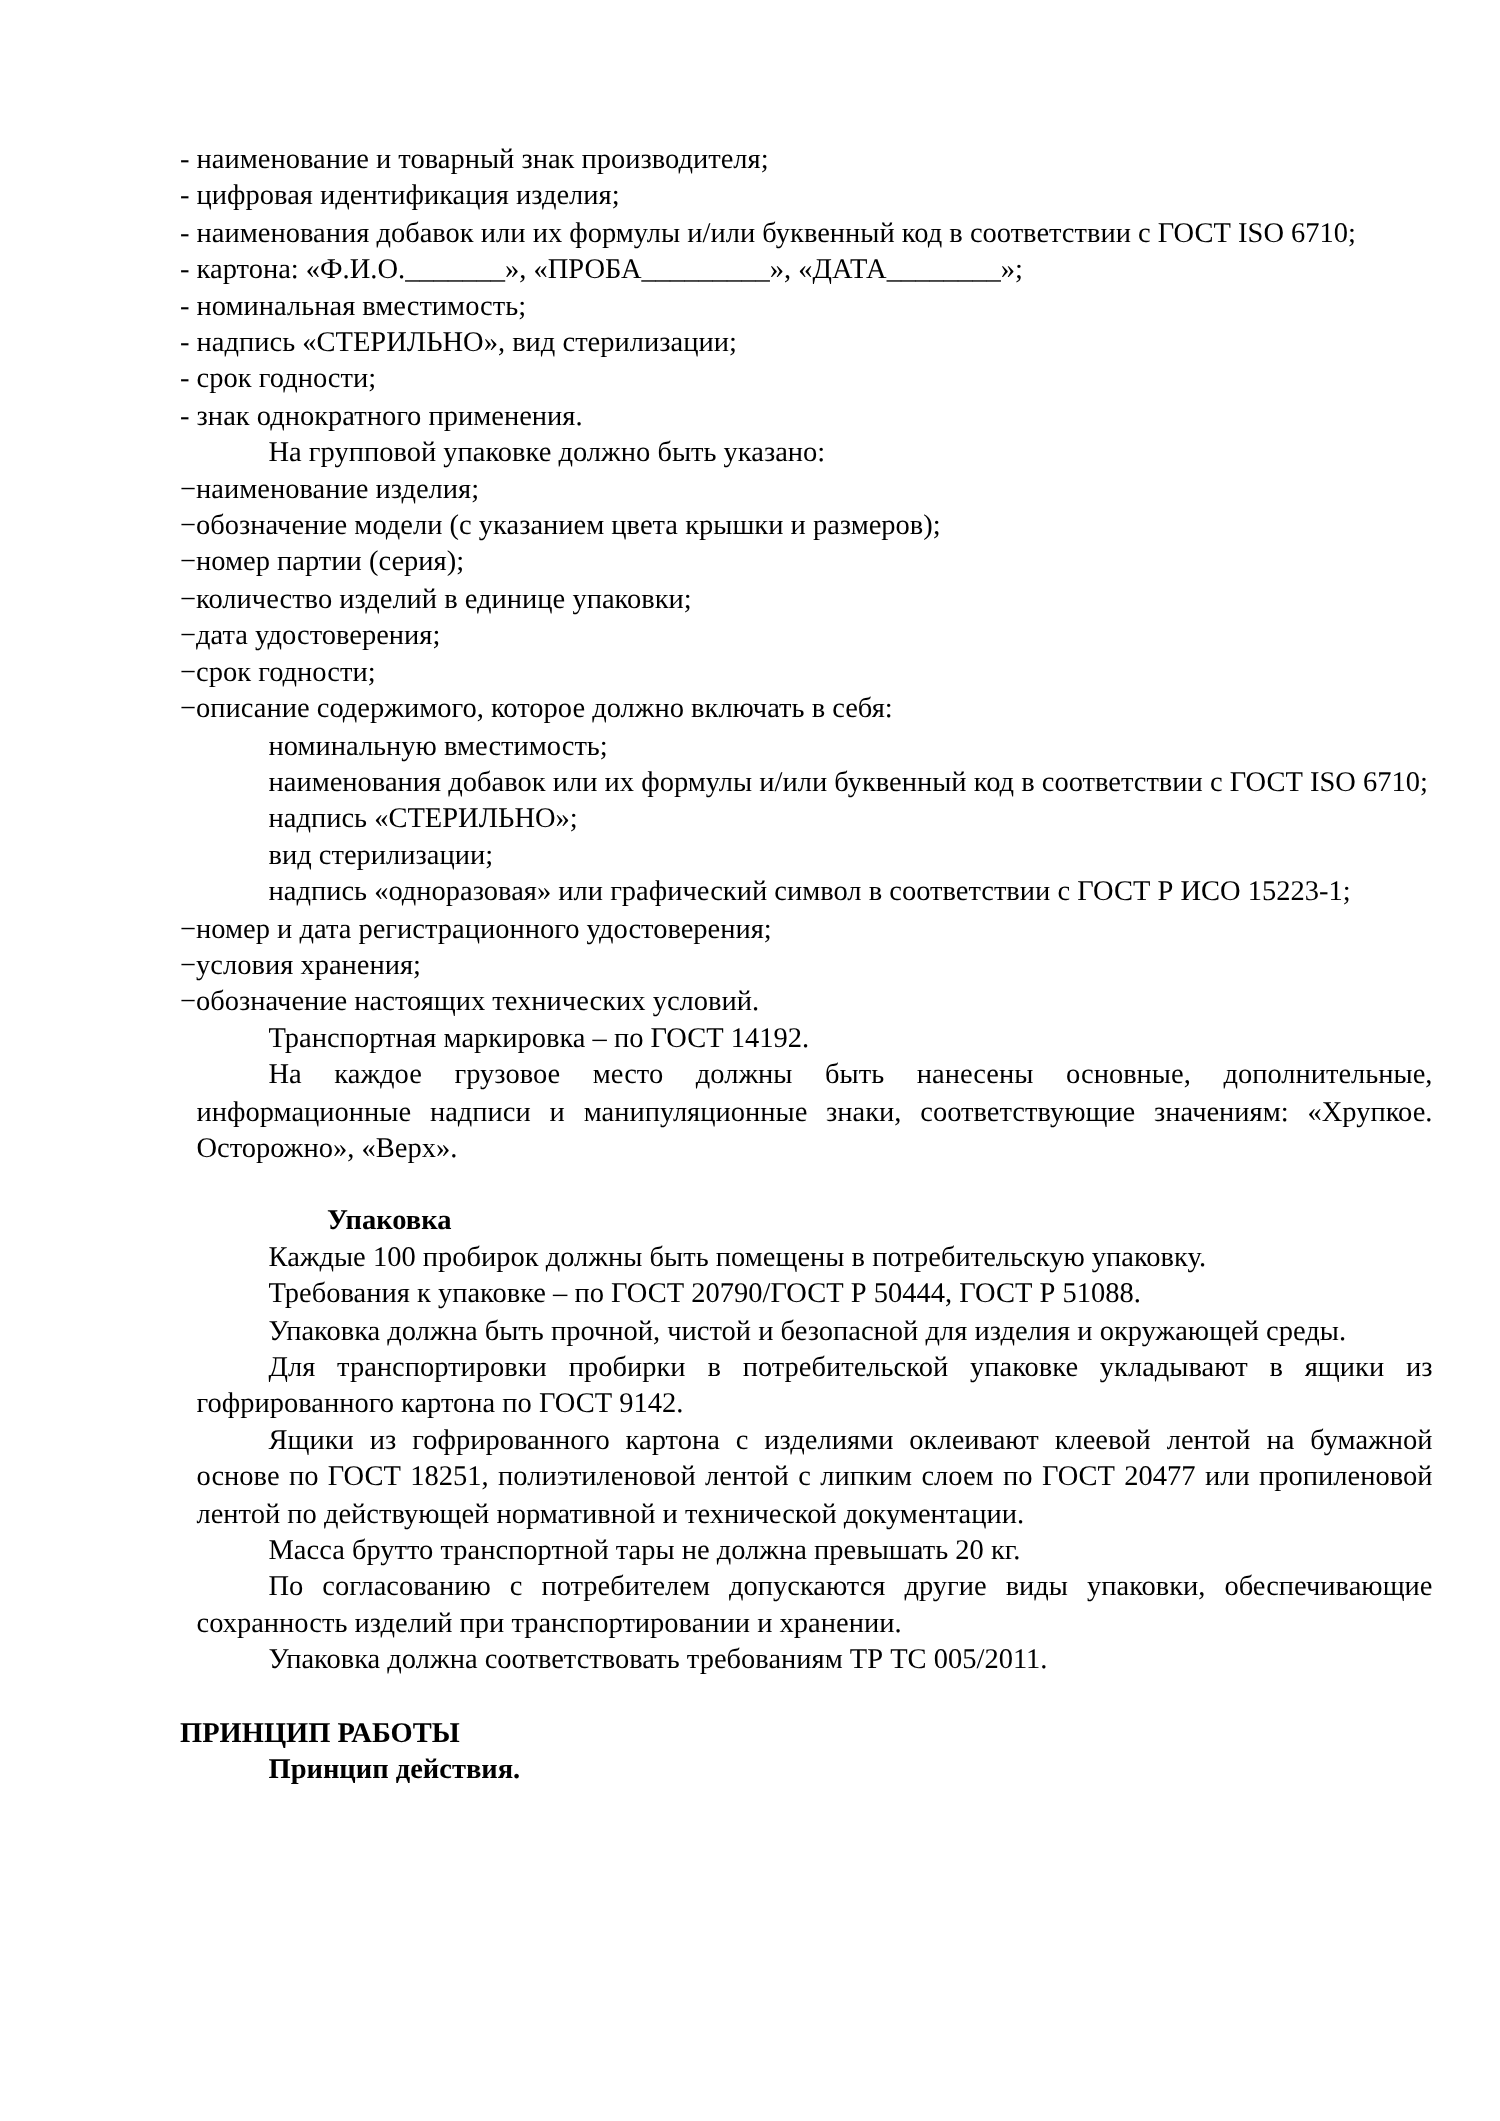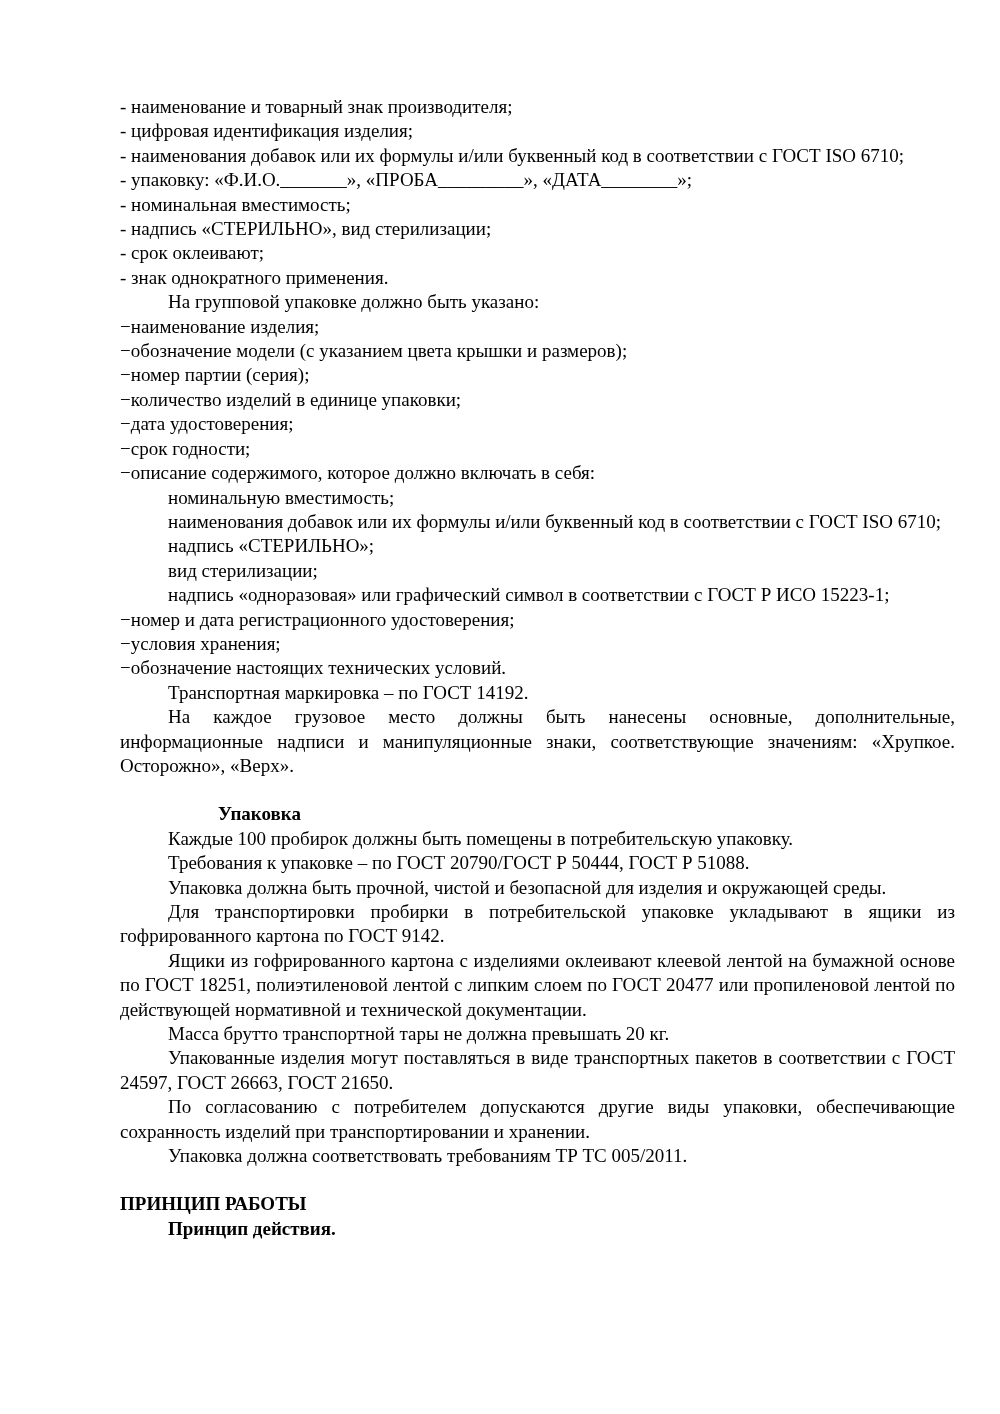--- a/index.html
+++ b/index.html
@@ -14,44 +14,44 @@
     padding: 95px 45px 30px 120px;
     font-family: "Liberation Serif", "DejaVu Serif", serif;
     font-size: 19px;
     line-height: 24.4px;
     color: #000000;
     background: #ffffff;
     overflow: hidden;
   }
   p { margin: 0; }
   .justify { text-align: justify; }
-  .indent { text-indent: 48px; }
+  .indent { text-indent: 48px; margin-left: 11px; }
   .spacer { height: 24px; }
   .h-pack {
     font-weight: bold;
     text-indent: 98px;
   }
   .h-center {
     text-align: left;
     font-weight: bold;
   }
   .bold { font-weight: bold; }
 </style>
 </head>
 <body>
 
 <div class="page">
 
   <p>- наименование и товарный знак производителя;</p>
   <p>- цифровая идентификация изделия;</p>
   <p class="justify">- наименования добавок или их формулы и/или буквенный код в соответствии с ГОСТ ISO 6710;</p>
-  <p>- упаковку: «Ф.И.О._______», «ПРОБА_________», «ДАТА________»;</p>
+  <p>- картона: «Ф.И.О._______», «ПРОБА_________», «ДАТА________»;</p>
   <p>- номинальная вместимость;</p>
   <p>- надпись «СТЕРИЛЬНО», вид стерилизации;</p>
-  <p>- срок оклеивают;</p>
+  <p>- срок годности;</p>
   <p>- знак однократного применения.</p>
 
   <p class="indent">На групповой упаковке должно быть указано:</p>
 
   <p>−наименование изделия;</p>
   <p>−обозначение модели (с указанием цвета крышки и размеров);</p>
   <p>−номер партии (серия);</p>
   <p>−количество изделий в единице упаковки;</p>
   <p>−дата удостоверения;</p>
   <p>−срок годности;</p>
@@ -73,21 +73,20 @@
   <div class="spacer"></div>
 
   <p class="h-pack">Упаковка</p>
 
   <p class="indent">Каждые 100 пробирок должны быть помещены в потребительскую упаковку.</p>
   <p class="indent">Требования к упаковке – по ГОСТ 20790/ГОСТ Р 50444, ГОСТ Р 51088.</p>
   <p class="indent">Упаковка должна быть прочной, чистой и безопасной для изделия и окружающей среды.</p>
   <p class="indent justify">Для транспортировки пробирки в потребительской упаковке укладывают в ящики из гофрированного картона по ГОСТ 9142.</p>
   <p class="indent justify">Ящики из гофрированного картона с изделиями оклеивают клеевой лентой на бумажной основе по ГОСТ 18251, полиэтиленовой лентой с липким слоем по ГОСТ 20477 или пропиленовой лентой по действующей нормативной и технической документации.</p>
   <p class="indent">Масса брутто транспортной тары не должна превышать 20 кг.</p>
-  <p class="indent justify">Упакованные изделия могут поставляться в виде транспортных пакетов в соответствии с ГОСТ 24597, ГОСТ 26663, ГОСТ 21650.</p>
   <p class="indent justify">По согласованию с потребителем допускаются другие виды упаковки, обеспечивающие сохранность изделий при транспортировании и хранении.</p>
   <p class="indent">Упаковка должна соответствовать требованиям ТР ТС 005/2011.</p>
 
   <div class="spacer"></div>
 
   <p class="h-center">ПРИНЦИП РАБОТЫ</p>
   <p class="indent bold">Принцип действия.</p>
 
 </div>
 

